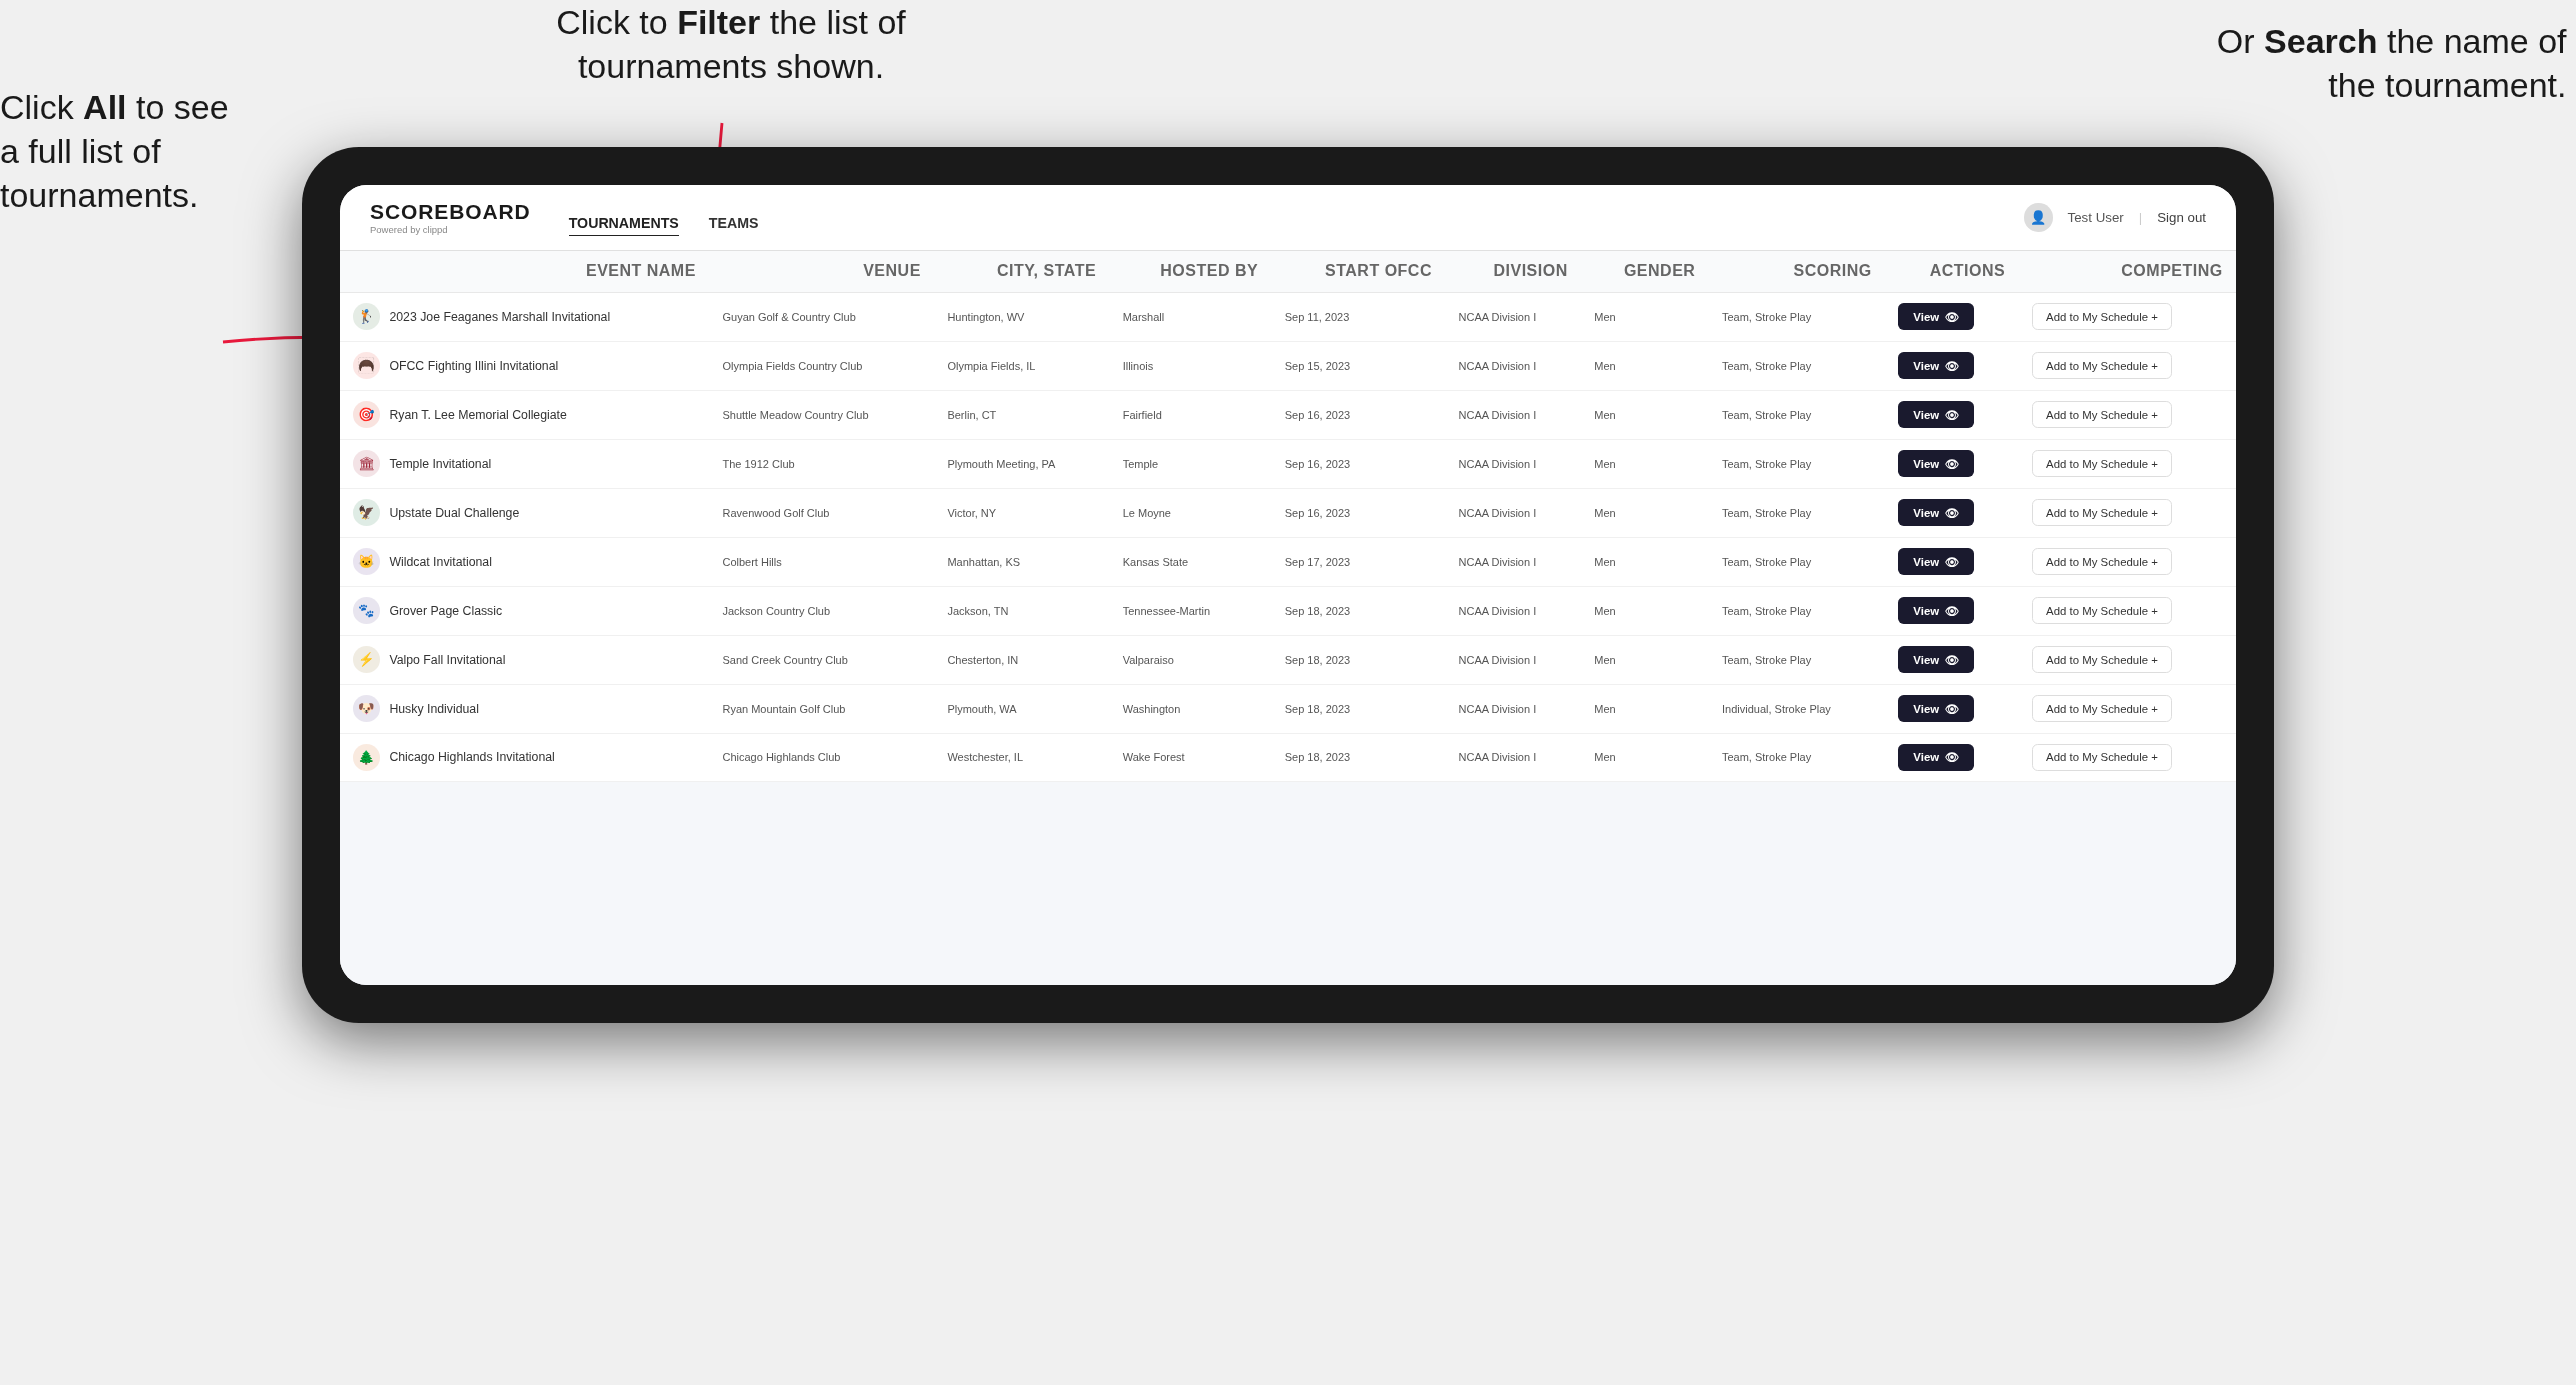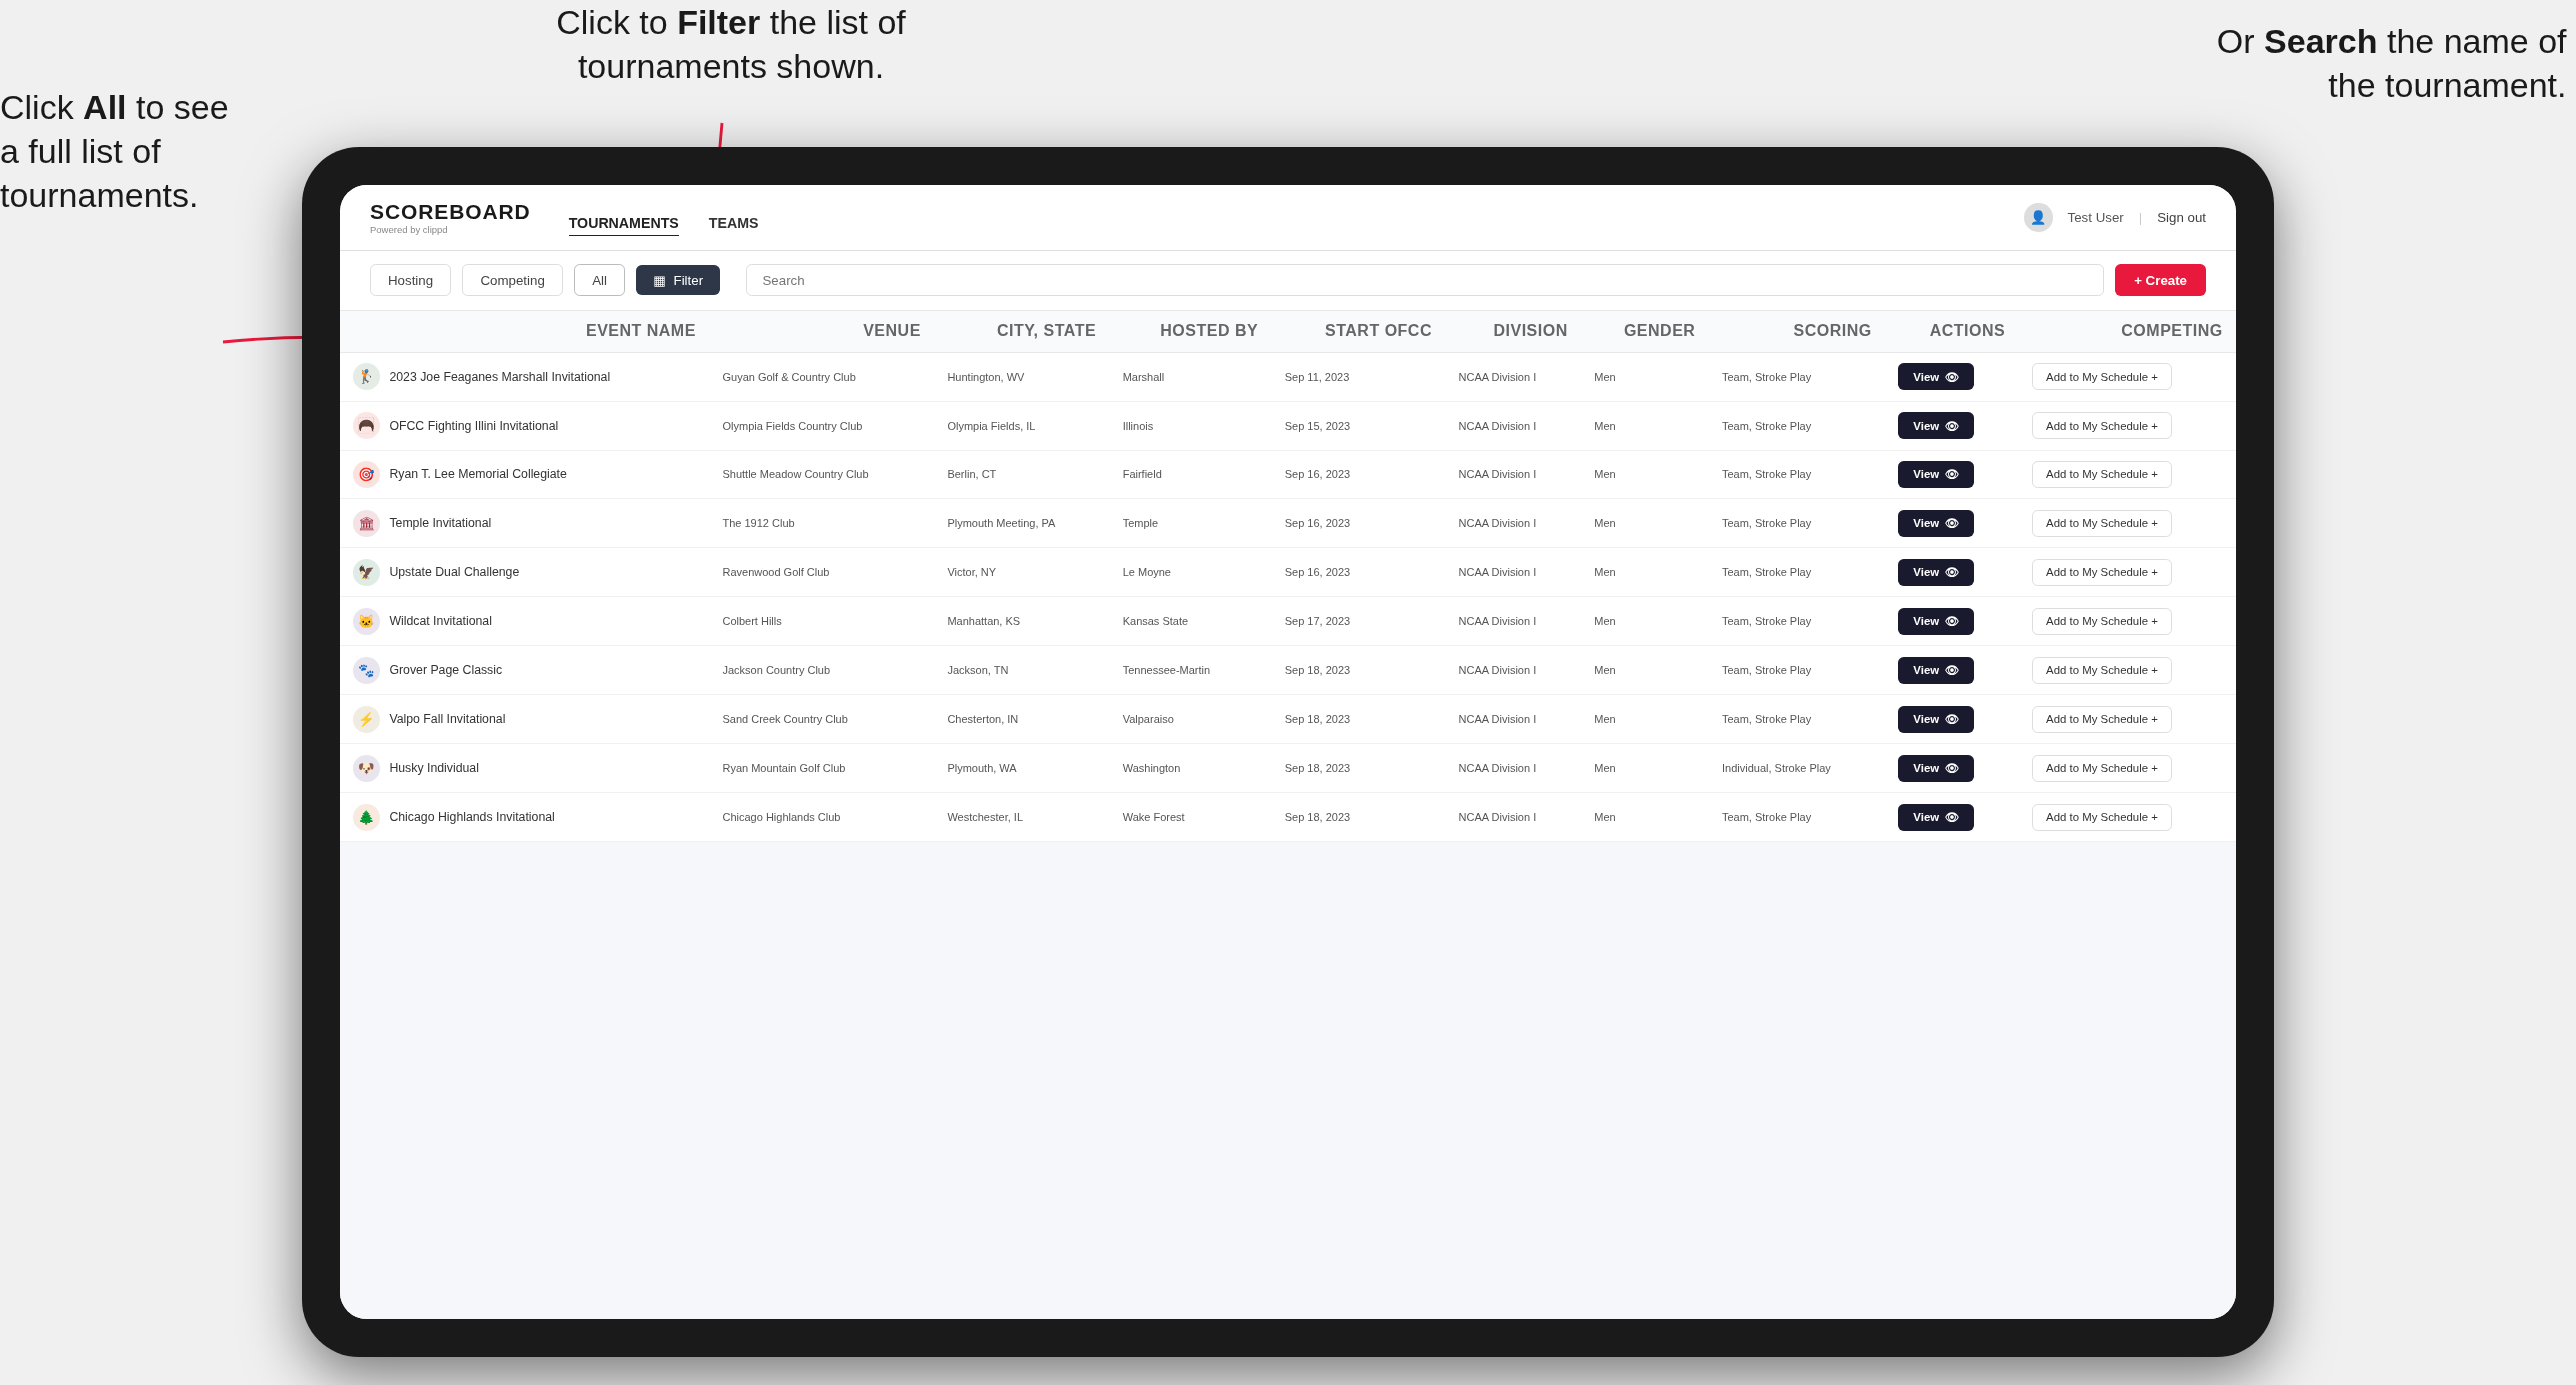--- a/index.html
+++ b/index.html
@@ -38,21 +38,21 @@
       width: 380px;
       text-align: right;
     }
 
     
     .tablet-frame {
       position: absolute;
       left: 302px;
       top: 147px;
       width: 1972px;
-      height: 1210px;
+      height: 876px;
       background: #1a1a1a;
       border-radius: 57px;
       box-shadow: 0 19px 57px rgba(0,0,0,0.5);
       padding: 38px;
     }
     .tablet-screen {
       width: 100%;
       height: 100%;
       background: #f5f7fa;
       border-radius: 26.6px;
@@ -336,31 +336,20 @@
         </div>
       </div>
       <div class="nav-right">
         <div class="user-icon">👤</div>
         <span>Test User</span>
         <span class="divider-v">|</span>
         <span style="cursor:pointer; color:#404040;">Sign out</span>
       </div>
     </div>
 
-    <div class="filter-bar">
-      <button class="tab-btn">Hosting</button>
-      <button class="tab-btn">Competing</button>
-      <button class="tab-btn active-tab">All</button>
-      <button class="filter-btn">
-        <span>▦</span>
-        <span>Filter</span>
-      </button>
-      <input class="search-box" type="text" placeholder="Search" style="">
-      <button class="create-btn">+ Create</button>
-    </div>
 
     <div class="table-container">
       <table>
         <thead>
           <tr>
             <th>EVENT NAME</th>
             <th>VENUE</th>
             <th>CITY, STATE</th>
             <th>HOSTED BY</th>
             <th>START OFCC</th>

